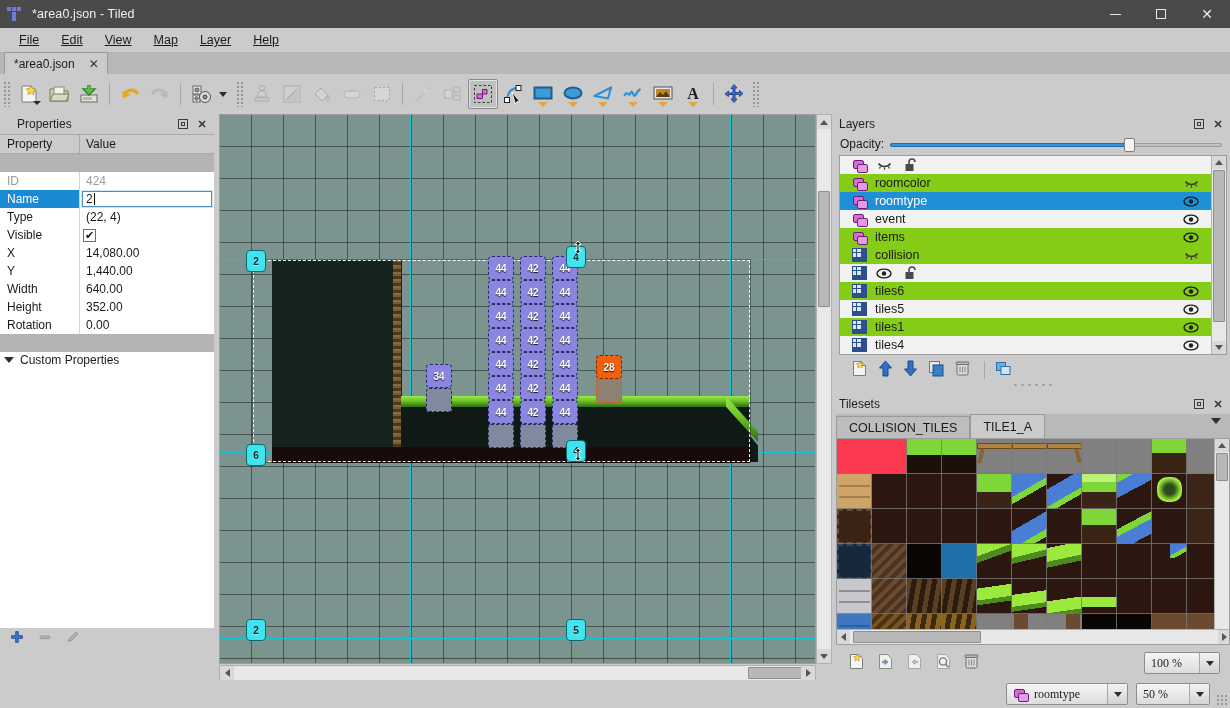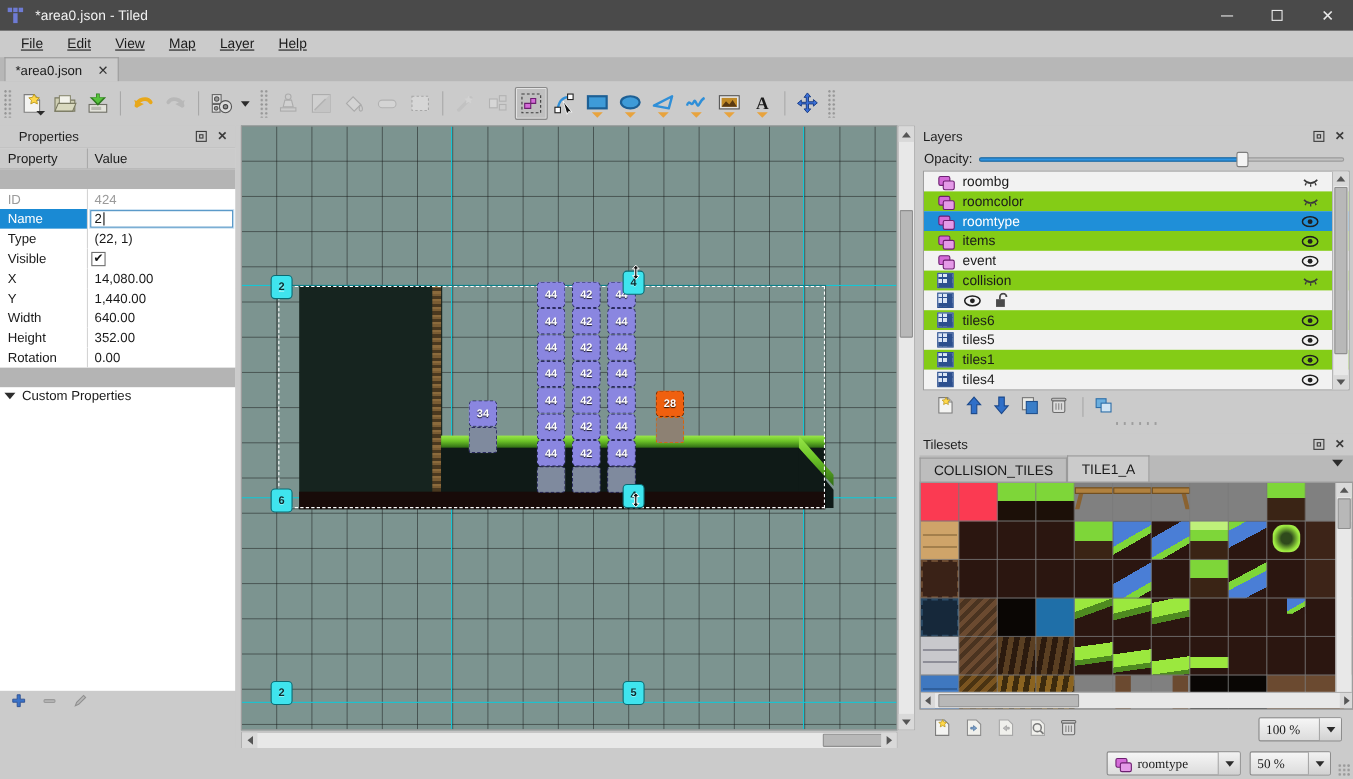--- a/index.html
+++ b/index.html
@@ -438,21 +438,21 @@
         <div class="pcell-v" style="padding-left:0">
           <div class="edit-box">
             <span>2</span>
               <span class="caretbar"></span>
           </div>
         </div>
       </div>
 
       <div class="prow">
         <div class="pcell-k">Type</div>
-        <div class="pcell-v">(22, 1)</div>
+        <div class="pcell-v">(22, 4)</div>
       </div>
 
       <div class="prow">
         <div class="pcell-k">Visible</div>
         <div class="pcell-v" style="padding-left:3px">
           <span class="chk">✔</span>
         </div>
       </div>
 
       <div class="prow">
@@ -614,21 +614,20 @@
       <div class="slider">
         <div class="track"></div>
         <div class="fill" style="width:72%"></div>
         <div class="knob" style="left:calc(72% - 5px)"></div>
       </div>
     </div>
 
     <div class="layers-list">
       <div class="lrow">
         <span class="layer-glyph obj-g"></span>
-        <span class="lname">roombg</span>
         <span class="eye">
           <svg width="15" height="11" viewBox="0 0 15 11">
               <path d="M1.5 3.5c3 4 9 4 12 0" stroke="#3a3a3a" stroke-width="1.5" fill="none"></path>
               <path d="M3.5 6.5l-1 2M11.5 6.5l1 2M7.5 7.5v2.2" stroke="#3a3a3a" stroke-width="1.2"></path>
             </svg>
         </span>
         <span class="lock">
           <svg width="13" height="14" viewBox="0 0 13 14">
               <rect x="1.5" y="6" width="8" height="7" fill="#4a4a4a"></rect>
               <path d="M5 6V4a3 3 0 016 0" stroke="#4a4a4a" stroke-width="1.6" fill="none"></path>
@@ -660,39 +659,39 @@
               <circle cx="8" cy="5.5" r="2.2" fill="#1f1f1f"></circle>
             </svg>
         </span>
         <span class="lock">
           <svg width="13" height="14" viewBox="0 0 13 14">
               <rect x="1.5" y="6" width="8" height="7" fill="#d8a52a"></rect>
               <path d="M5 6V4a3 3 0 016 0" stroke="#d8a52a" stroke-width="1.6" fill="none"></path>
             </svg>
         </span>
       </div>
-      <div class="lrow alt">
+      <div class="lrow">
         <span class="layer-glyph obj-g"></span>
-        <span class="lname">items</span>
+        <span class="lname">event</span>
         <span class="eye">
           <svg width="16" height="11" viewBox="0 0 16 11">
               <ellipse cx="8" cy="5.5" rx="7" ry="4.4" fill="none" stroke="#1f1f1f" stroke-width="1.4"></ellipse>
               <circle cx="8" cy="5.5" r="2.2" fill="#1f1f1f"></circle>
             </svg>
         </span>
         <span class="lock">
           <svg width="13" height="14" viewBox="0 0 13 14">
               <rect x="1.5" y="6" width="8" height="7" fill="#4a4a4a"></rect>
               <path d="M5 6V4a3 3 0 016 0" stroke="#4a4a4a" stroke-width="1.6" fill="none"></path>
             </svg>
         </span>
       </div>
-      <div class="lrow">
+      <div class="lrow alt">
         <span class="layer-glyph obj-g"></span>
-        <span class="lname">event</span>
+        <span class="lname">items</span>
         <span class="eye">
           <svg width="16" height="11" viewBox="0 0 16 11">
               <ellipse cx="8" cy="5.5" rx="7" ry="4.4" fill="none" stroke="#1f1f1f" stroke-width="1.4"></ellipse>
               <circle cx="8" cy="5.5" r="2.2" fill="#1f1f1f"></circle>
             </svg>
         </span>
         <span class="lock">
           <svg width="13" height="14" viewBox="0 0 13 14">
               <rect x="1.5" y="6" width="8" height="7" fill="#4a4a4a"></rect>
               <path d="M5 6V4a3 3 0 016 0" stroke="#4a4a4a" stroke-width="1.6" fill="none"></path>

